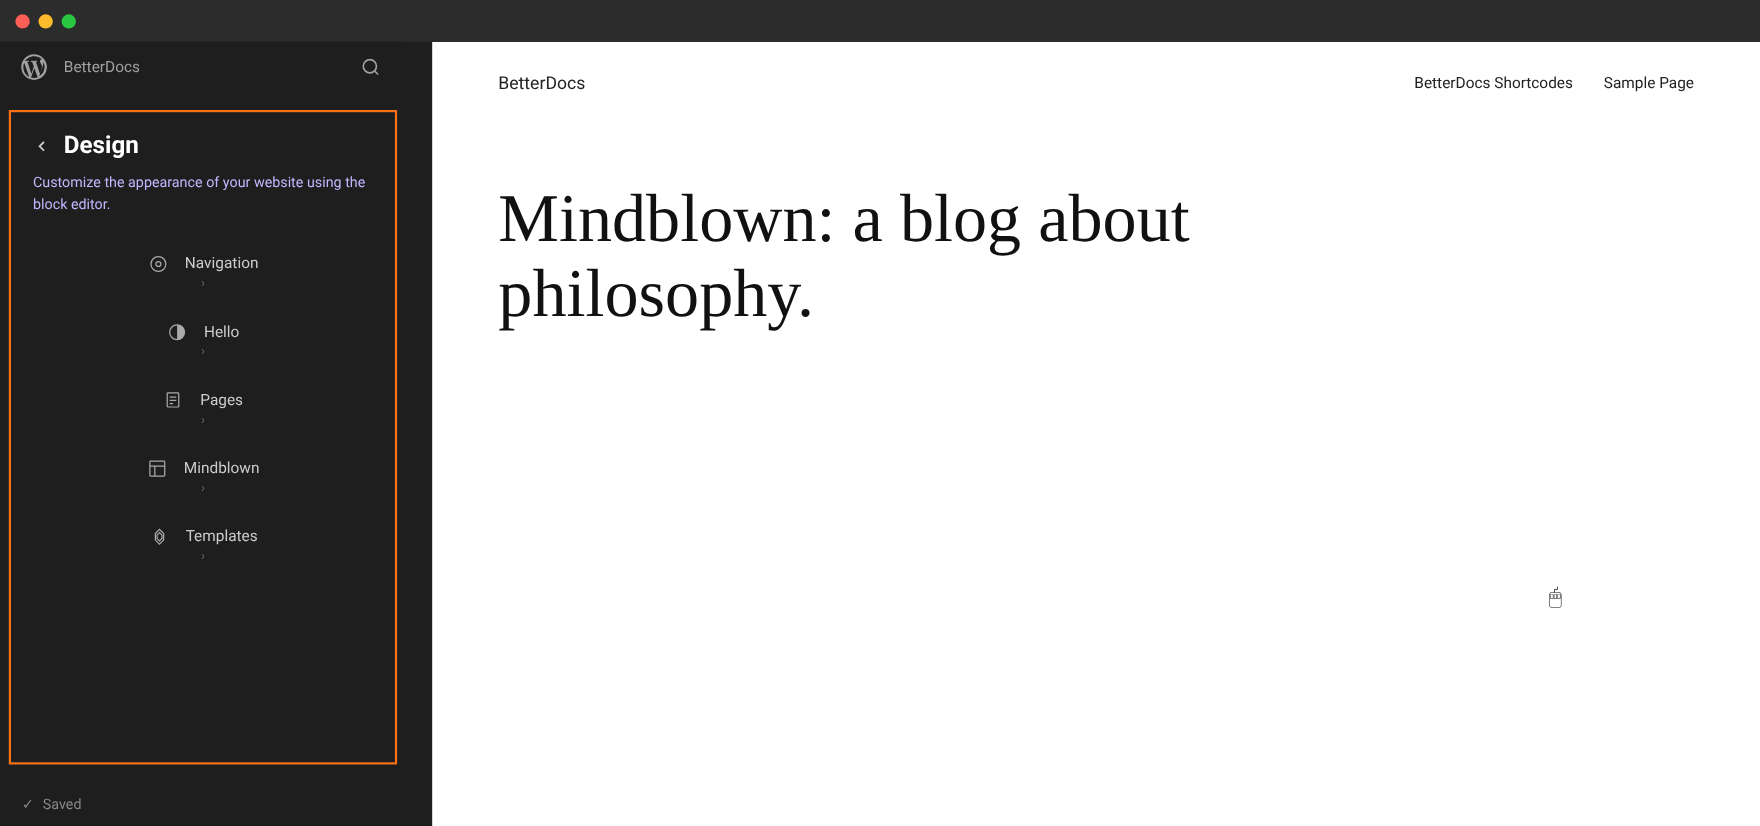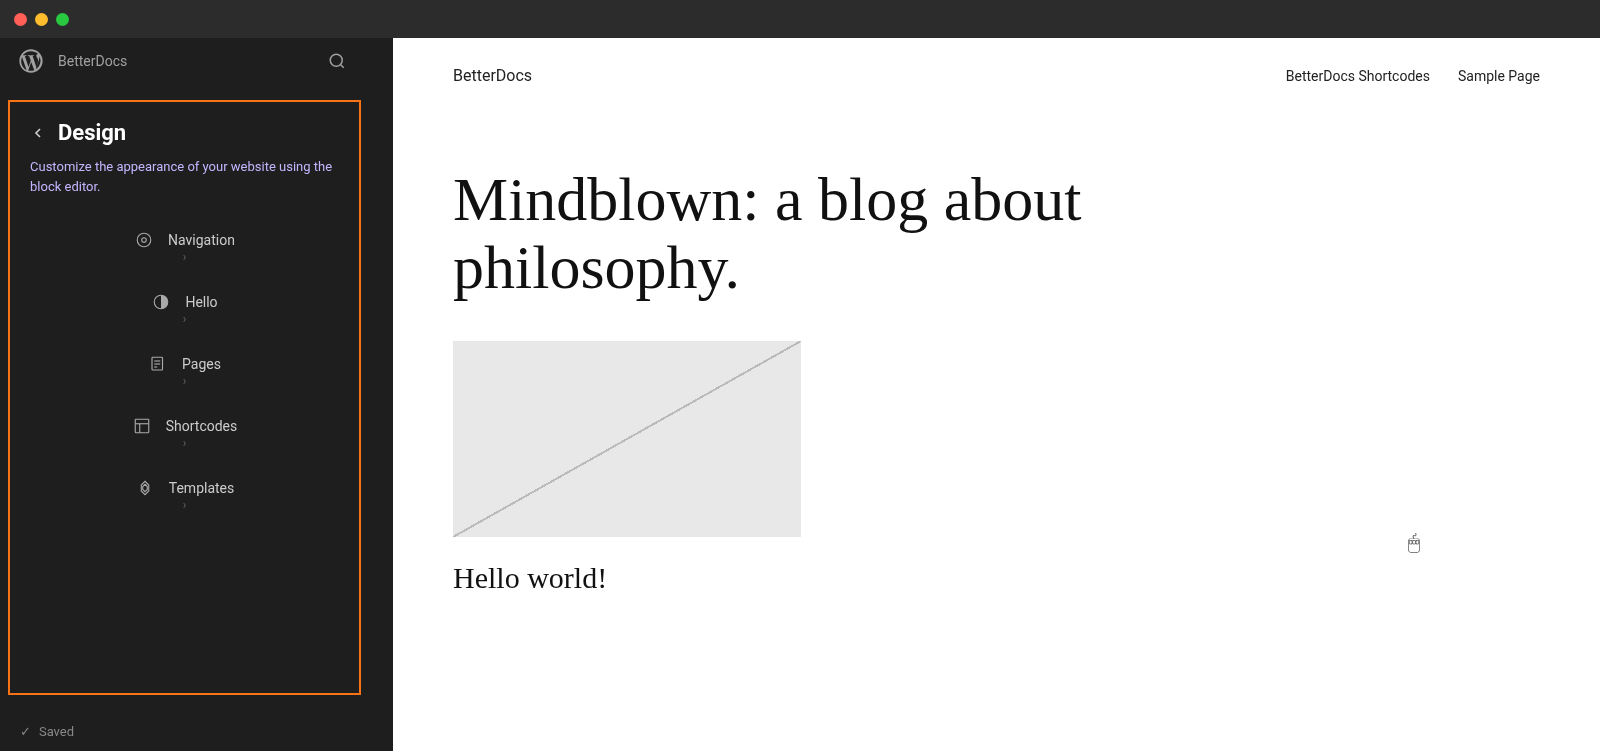--- a/index.html
+++ b/index.html
@@ -404,21 +404,21 @@
 
         <div class="design-menu-item">
           <div class="menu-item-left">
             <span class="menu-item-icon">
               <svg viewBox="0 0 24 24">
                 <rect x="3" y="3" width="18" height="18" rx="1"></rect>
                 <line x1="3" y1="9" x2="21" y2="9"></line>
                 <line x1="9" y1="9" x2="9" y2="21"></line>
               </svg>
             </span>
-            <span class="menu-item-label">Shortcodes</span>
+            <span class="menu-item-label">Mindblown</span>
           </div>
           <span class="menu-item-chevron">›</span>
         </div>
 
         <div class="design-menu-item">
           <div class="menu-item-left">
             <span class="menu-item-icon">
               <svg viewBox="0 0 24 24">
                 <polygon points="12 3 17 8 17 16 12 21 7 16 7 8"></polygon>
                 <polygon points="12 7 15 10 15 14 12 17 9 14 9 10"></polygon>
@@ -447,23 +447,19 @@
         <div class="website-nav-links">
           <a class="website-nav-link">BetterDocs Shortcodes</a>
           <a class="website-nav-link">Sample Page</a>
         </div>
       </div>
 
       <div class="website-hero">
         <h1 class="website-headline">Mindblown: a blog about philosophy.</h1>
       </div>
 
-      <div class="website-content">
-        <div class="placeholder-image"></div>
-        <h2 class="hello-world-title">Hello world!</h2>
-      </div>
 
       <div class="cursor-hand">🖱</div>
 
     </div>
   </div>
 
 </div>
 
 </body></html>

